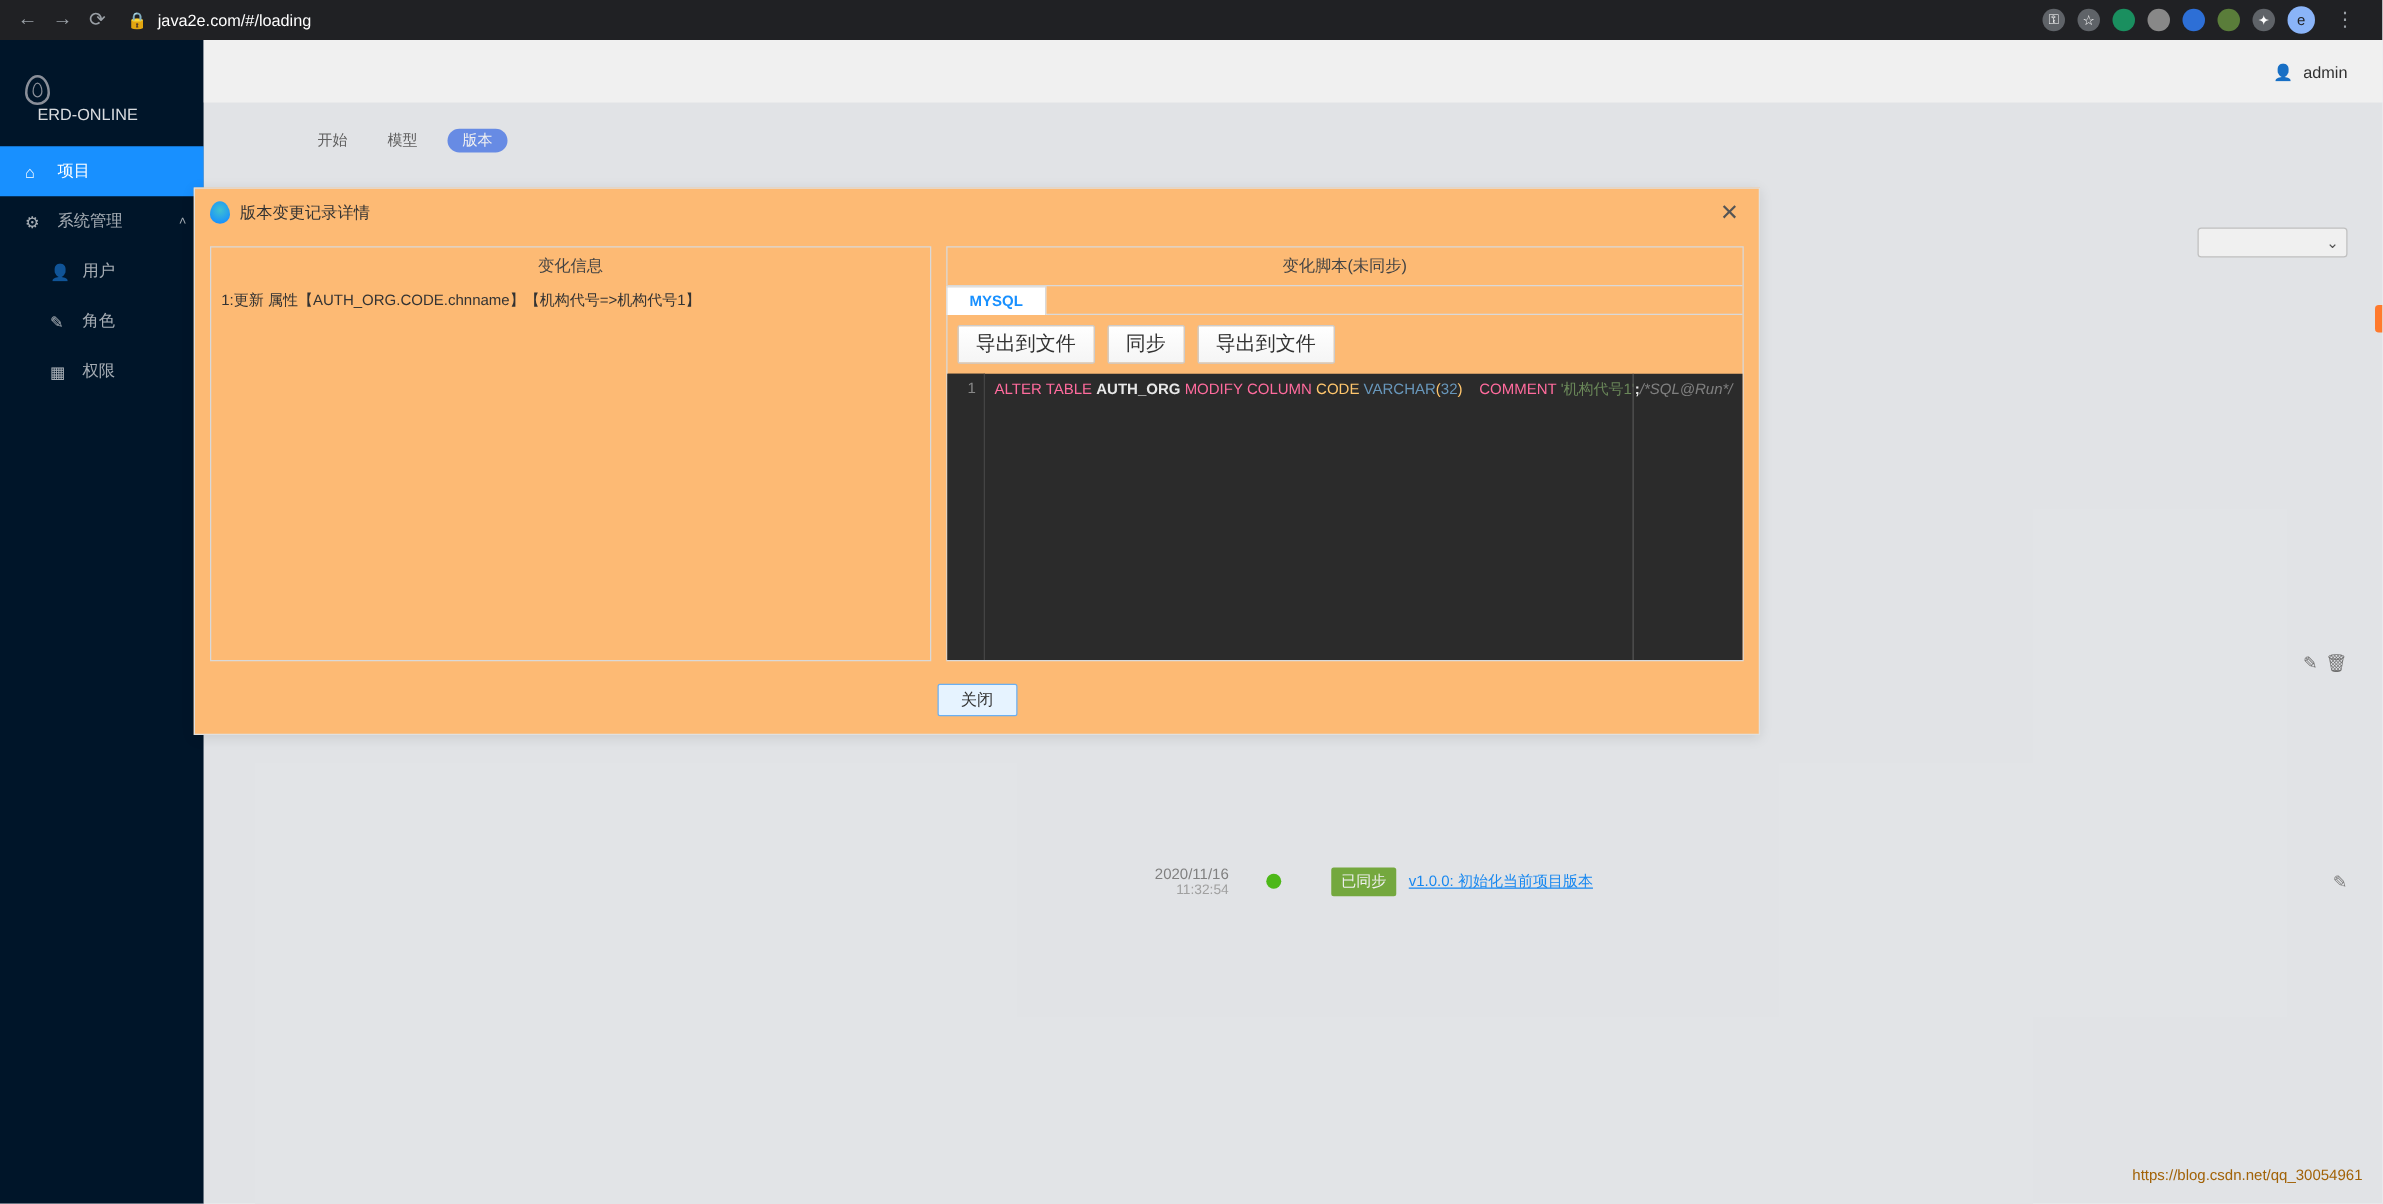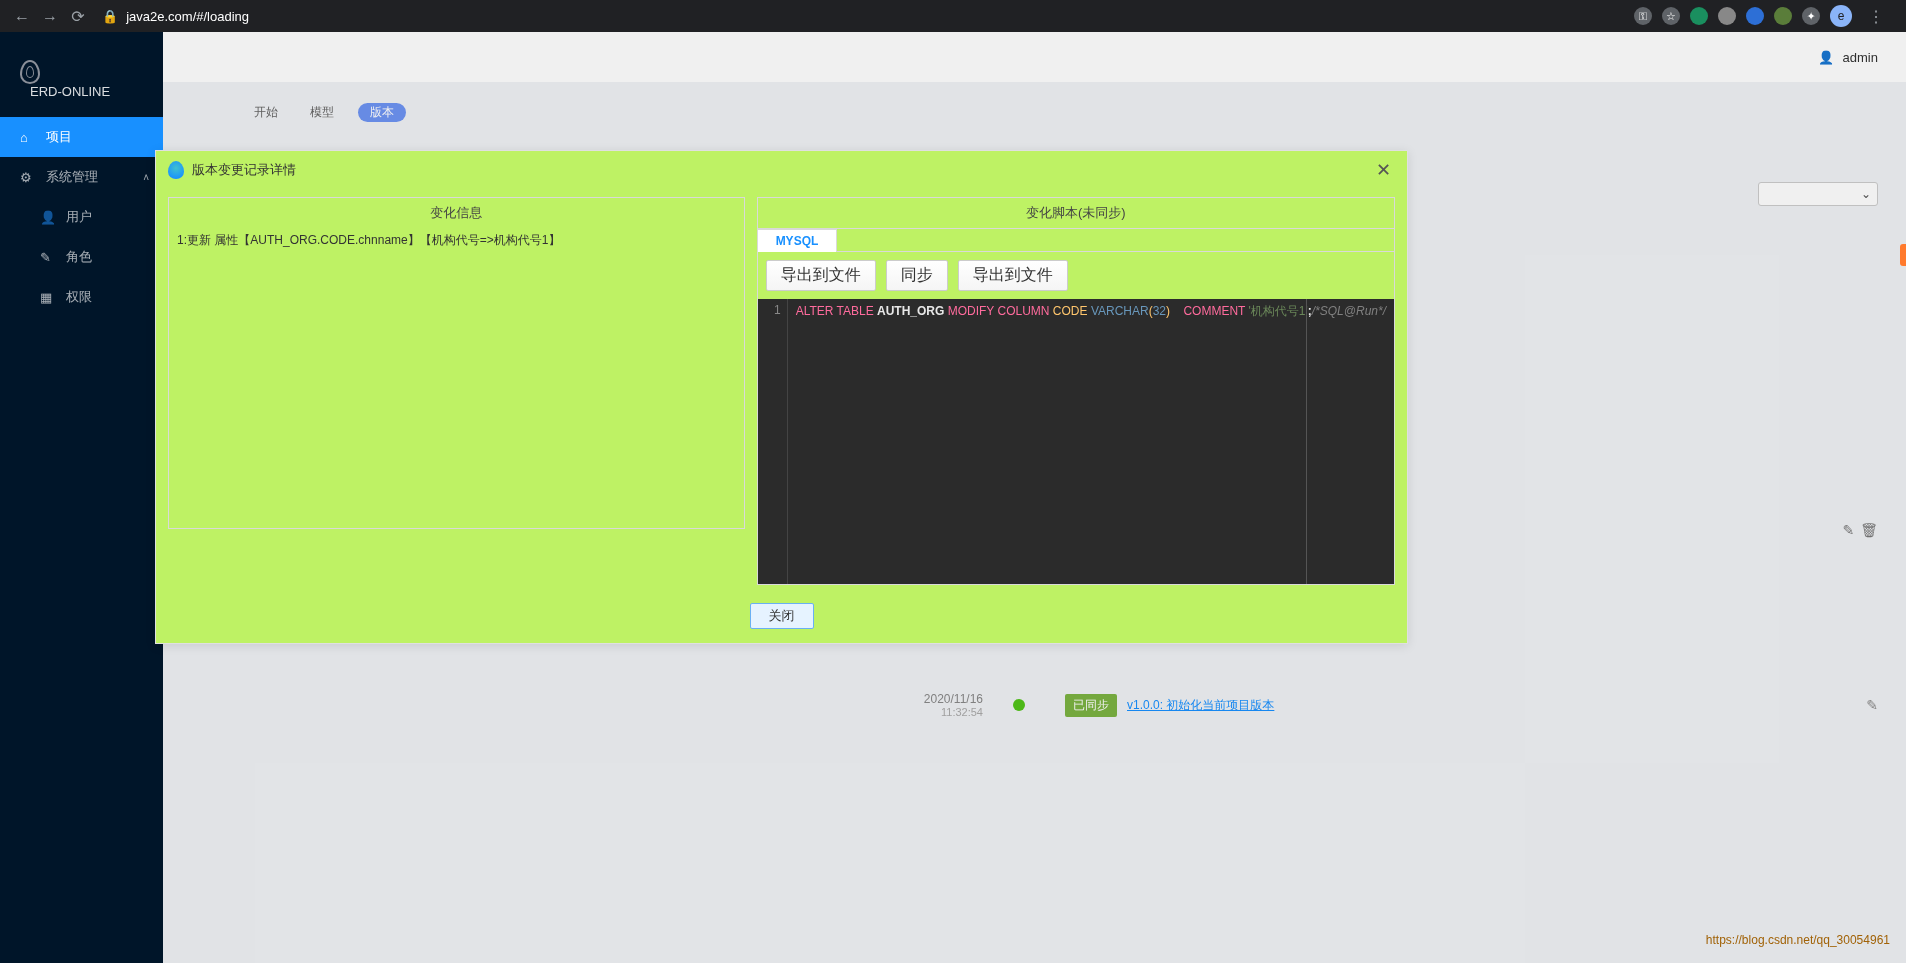--- a/index.html
+++ b/index.html
@@ -57,29 +57,29 @@
 .tl-dot { width: 12px; height: 12px; border-radius: 50%; background: #52c41a; margin-right: 40px; }
 .tl-content { display: flex; align-items: center; gap: 10px; flex: 1; }
 .tl-badge { background: #7cb342; color: #fff; padding: 3px 8px; font-size: 12px; border-radius: 2px; }
 .tl-link { color: #1890ff; font-size: 12px; text-decoration: underline; cursor: pointer; }
 .tl-edit { margin-left: auto; color: #888; font-size: 14px; cursor: pointer; }
 
 
 .mask { position: absolute; inset: 0; background: rgba(0,0,0,0.06); }
 
 
-.modal { position: absolute; left: 155px; top: 150px; width: 1253px; background: #bef264; border: 1px solid #e0e0e0; box-shadow: 0 2px 10px rgba(0,0,0,0.1); }
+.modal { position: absolute; left: 155px; top: 150px; width: 1253px; background: #fdba74; border: 1px solid #e0e0e0; box-shadow: 0 2px 10px rgba(0,0,0,0.1); }
 .modal-head { display: flex; align-items: center; padding: 8px 12px; font-size: 13px; color: #333; }
 .modal-head .mh-ic { width: 16px; height: 18px; border-radius: 50% 50% 50% 50% / 60% 60% 40% 40%; background: radial-gradient(circle at 50% 40%, #3fc1d0 0%, #1890ff 80%); margin-right: 8px; }
 .modal-close { margin-left: auto; font-size: 18px; color: #555; cursor: pointer; padding: 0 4px; }
 
 .modal-body { display: flex; gap: 12px; padding: 8px 12px; }
 .pane { border: 1px solid #d9d9d9; flex: 1; display: flex; flex-direction: column; }
 .pane-left { height: 332px; }
-.pane-right { height: 388px; }
+.pane-right { height: 332px; }
 .pane-title { text-align: center; font-size: 13px; color: #444; padding: 6px 0; }
 .pane-left .pane-title { border-bottom: none; }
 .pane-right .pane-title { border-bottom: 1px solid #d9d9d9; }
 .change-text { padding: 4px 8px; font-size: 12px; color: #333; }
 
 .db-tabs { display: flex; border-bottom: 1px solid #d9d9d9; }
 .db-tab { padding: 4px 18px; font-size: 12px; color: #1890ff; border: 1px solid #d9d9d9; border-bottom: none; margin-bottom: -1px; margin-left: -1px; background: #fff; cursor: pointer; font-weight: bold; }
 
 .btn-row { display: flex; gap: 10px; padding: 8px; }
 .btn { border: 1px solid #ccc; background: linear-gradient(#fff,#f5f5f5); padding: 4px 14px; font-size: 16px; cursor: pointer; color: #333; border-radius: 2px; }

